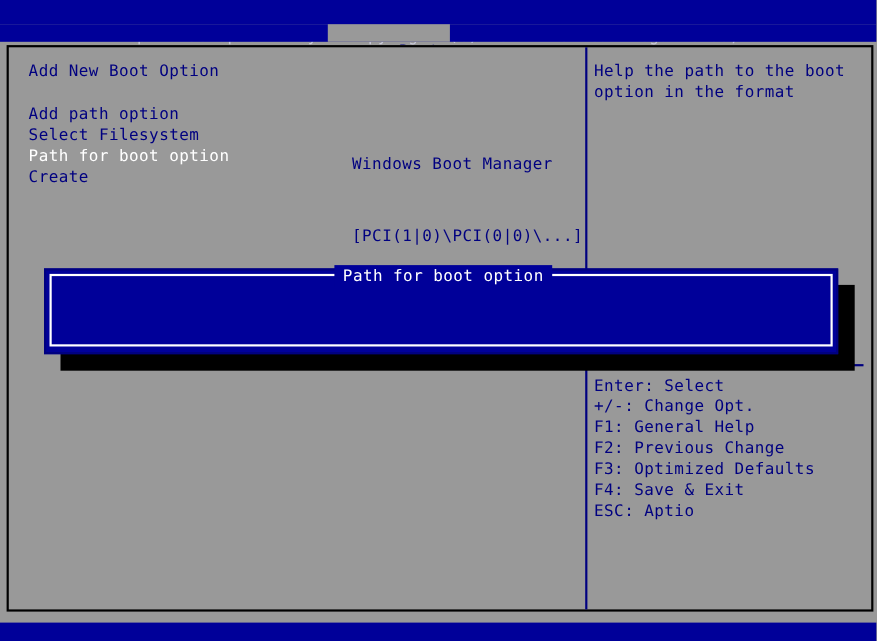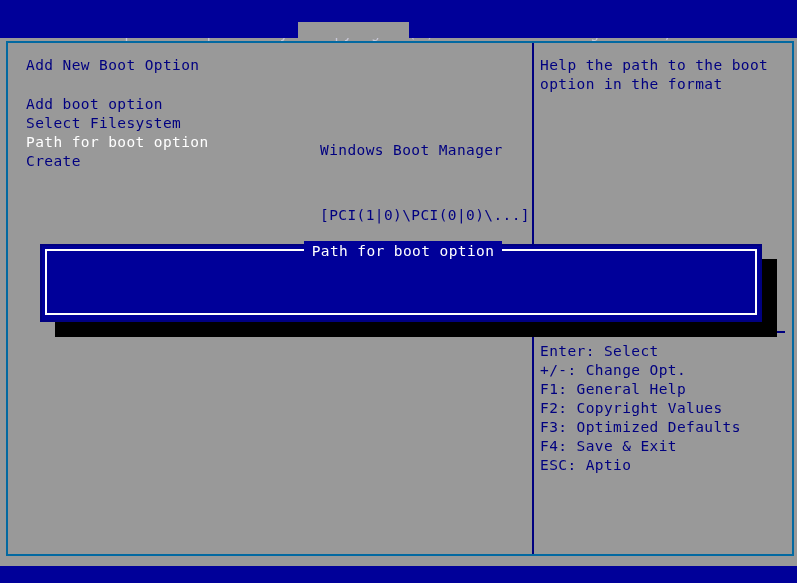--- a/index.html
+++ b/index.html
@@ -58,21 +58,21 @@
     white-space: pre;
   }
 
   
   .frame {
     position: absolute;
     left: 6px;
     top: 41px;
     width: 788px;
     height: 515px;
-    border: 2px solid #0369a1;
+    border: 2px solid #000000;
     box-sizing: border-box;
     background: #999999;
   }
 
   .vdivider {
     position: absolute;
     left: 524px;
     top: 0;
     width: 2px;
     height: 511px;
@@ -240,21 +240,21 @@
 
   <div class="frame">
 
     <div class="vdivider"></div>
 
     <div class="leftpane">
 
       <div class="section-title">Add New Boot Option</div>
 
       <div class="optlist">
-        <div class="optrow">Add boot option</div>
+        <div class="optrow">Add path option</div>
         <div class="optrow">Select Filesystem</div>
         <div class="optrow selected">Path for boot option</div>
         <div class="optrow">Create</div>
       </div>
 
       <div class="vallist">
         <div class="valrow">Windows Boot Manager</div>
         <div class="valrow">[PCI(1|0)\PCI(0|0)\...]</div>
         <div class="valrow"></div>
       </div>
@@ -267,21 +267,21 @@
         <div>Help the path to the boot</div>
         <div>option in the format</div>
       </div>
 
       <div class="hdivider"></div>
 
       <div class="keylegend">
         <div>Enter: Select</div>
         <div>+/-: Change Opt.</div>
         <div>F1: General Help</div>
-        <div>F2: Copyright Values</div>
+        <div>F2: Previous Change</div>
         <div>F3: Optimized Defaults</div>
         <div>F4: Save &amp; Exit</div>
         <div>ESC: Aptio</div>
       </div>
 
     </div>
 
   </div>
 
   <div class="dlg-shadow"></div>

